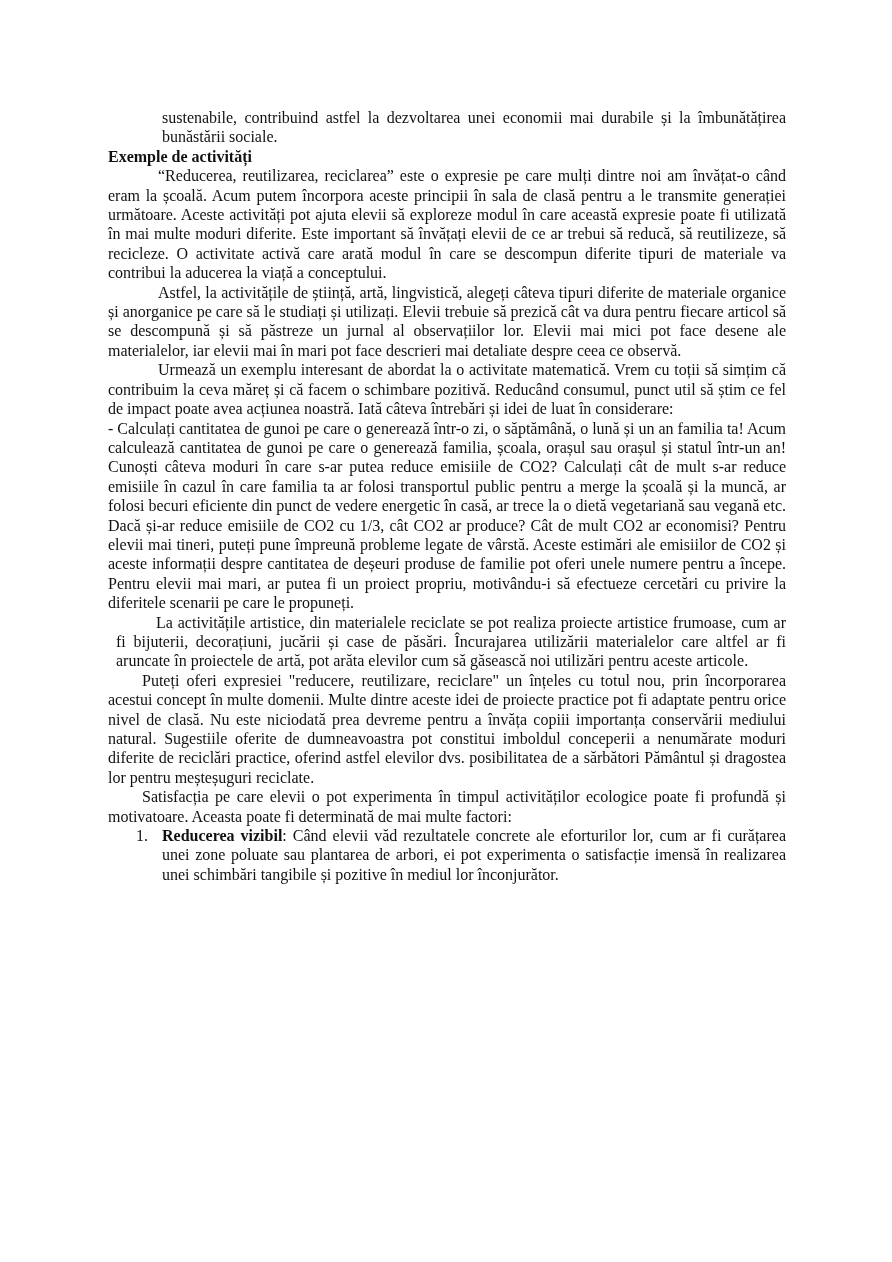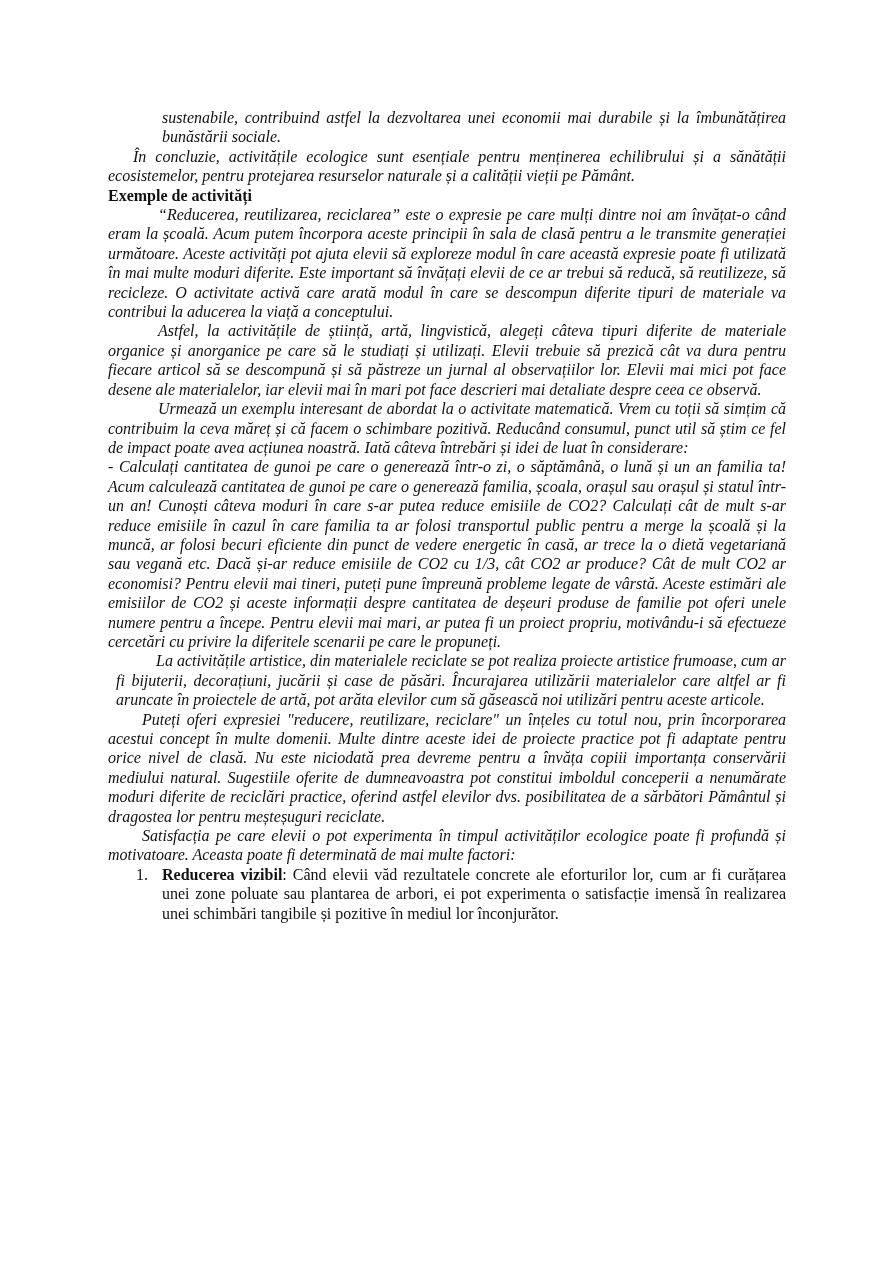--- a/index.html
+++ b/index.html
@@ -19,21 +19,20 @@
     .page {
       position: absolute;
       left: 108px;
       top: 108px;
       width: 678px;
       line-height: 19.4px;
     }
     .p {
       margin: 0;
       text-align: justify;
-      font-style: italic;
     }
     .cont {
       padding-left: 54px;
     }
     .heading {
       font-weight: bold;
       margin: 0;
     }
     .ind-25 { text-indent: 25px; }
     .ind-34 { text-indent: 34px; }
@@ -57,21 +56,20 @@
     }
     .list-term {
       font-weight: bold;
     }
   </style>
 </head>
 <body>
 
 <div class="page">
   <p class="p cont">sustenabile, contribuind astfel la dezvoltarea unei economii mai durabile și la îmbunătățirea bunăstării sociale.</p>
-  <p class="p ind-25">În concluzie, activitățile ecologice sunt esențiale pentru menținerea echilibrului și a sănătății ecosistemelor, pentru protejarea resurselor naturale și a calității vieții pe Pământ.</p>
   <p class="heading">Exemple de activități</p>
   <p class="p ind-50">“Reducerea, reutilizarea, reciclarea” este o expresie pe care mulți dintre noi am învățat-o când eram la școală. Acum putem încorpora aceste principii în sala de clasă pentru a le transmite generației următoare. Aceste activități pot ajuta elevii să exploreze modul în care această expresie poate fi utilizată în mai multe moduri diferite. Este important să învățați elevii de ce ar trebui să reducă, să reutilizeze, să recicleze. O activitate activă care arată modul în care se descompun diferite tipuri de materiale va contribui la aducerea la viață a conceptului.</p>
   <p class="p ind-50">Astfel, la activitățile de știință, artă, lingvistică, alegeți câteva tipuri diferite de materiale organice și anorganice pe care să le studiați și utilizați. Elevii trebuie să prezică cât va dura pentru fiecare articol să se descompună și să păstreze un jurnal al observațiilor lor. Elevii mai mici pot face desene ale materialelor, iar elevii mai în mari pot face descrieri mai detaliate despre ceea ce observă.</p>
   <p class="p ind-50">Urmează un exemplu interesant de abordat la o activitate matematică. Vrem cu toții să simțim că contribuim la ceva măreț și că facem o schimbare pozitivă. Reducând consumul, punct util să știm ce fel de impact poate avea acțiunea noastră. Iată câteva întrebări și idei de luat în considerare:</p>
   <p class="p">- Calculați cantitatea de gunoi pe care o generează într-o zi, o săptămână, o lună și un an familia ta! Acum calculează cantitatea de gunoi pe care o generează familia, școala, orașul sau orașul și statul într-un an! Cunoști câteva moduri în care s-ar putea reduce emisiile de CO2? Calculați cât de mult s-ar reduce emisiile în cazul în care familia ta ar folosi transportul public pentru a merge la școală și la muncă, ar folosi becuri eficiente din punct de vedere energetic în casă, ar trece la o dietă vegetariană sau vegană etc. Dacă și-ar reduce emisiile de CO2 cu 1/3, cât CO2 ar produce? Cât de mult CO2 ar economisi? Pentru elevii mai tineri, puteți pune împreună probleme legate de vârstă. Aceste estimări ale emisiilor de CO2 și aceste informații despre cantitatea de deșeuri produse de familie pot oferi unele numere pentru a începe. Pentru elevii mai mari, ar putea fi un proiect propriu, motivându-i să efectueze cercetări cu privire la diferitele scenarii pe care le propuneți.</p>
   <p class="p ind-40">La activitățile artistice, din materialele reciclate se pot realiza proiecte artistice frumoase, cum ar fi bijuterii, decorațiuni, jucării și case de păsări. Încurajarea utilizării materialelor care altfel ar fi aruncate în proiectele de artă, pot arăta elevilor cum să găsească noi utilizări pentru aceste articole.</p>
   <p class="p ind-34">Puteți oferi expresiei "reducere, reutilizare, reciclare" un înțeles cu totul nou, prin încorporarea acestui concept în multe domenii. Multe dintre aceste idei de proiecte practice pot fi adaptate pentru orice nivel de clasă. Nu este niciodată prea devreme pentru a învăța copiii importanța conservării mediului natural. Sugestiile oferite de dumneavoastra pot constitui imboldul conceperii a nenumărate moduri diferite de reciclări practice, oferind astfel elevilor dvs. posibilitatea de a sărbători Pământul și dragostea lor pentru meșteșuguri reciclate.</p>
   <p class="p ind-34">Satisfacția pe care elevii o pot experimenta în timpul activităților ecologice poate fi profundă și motivatoare. Aceasta poate fi determinată de mai multe factori:</p>
   <ol class="list">
     <li class="list-item">

